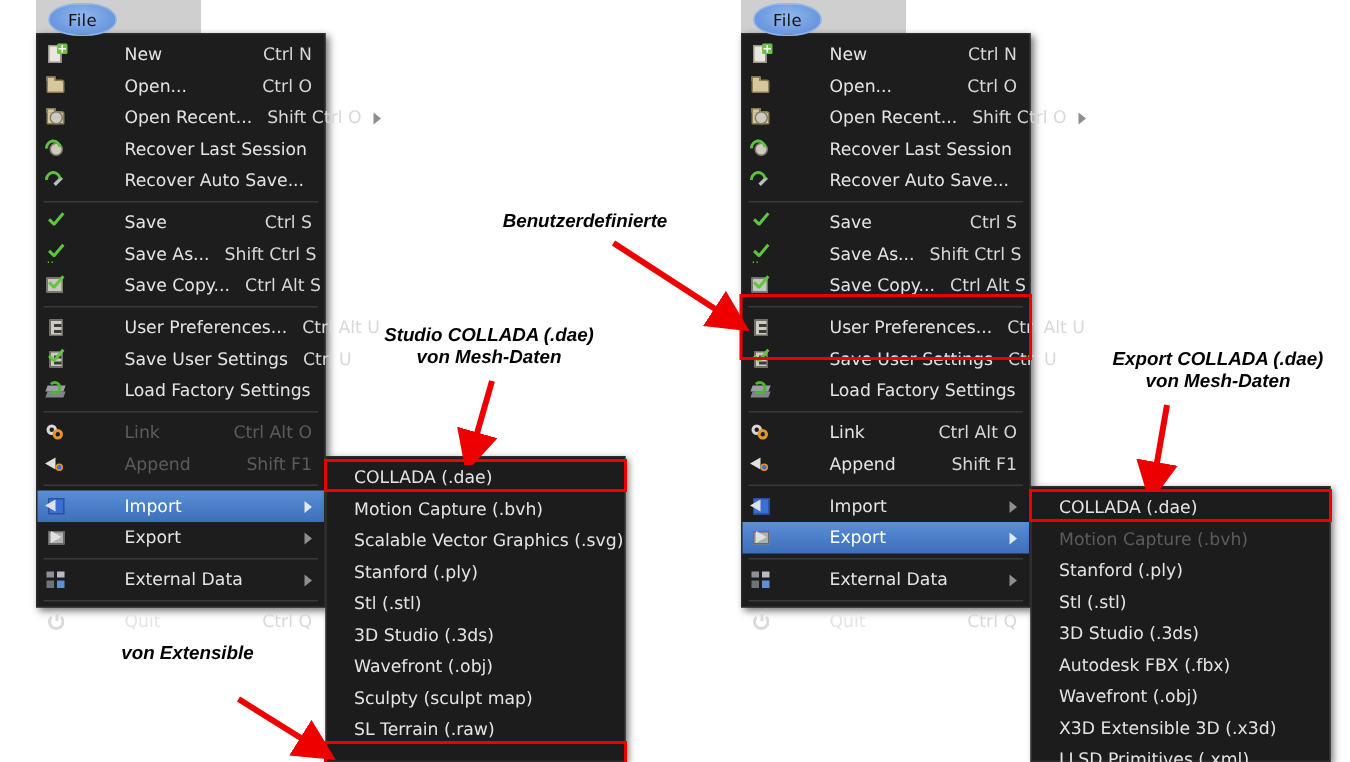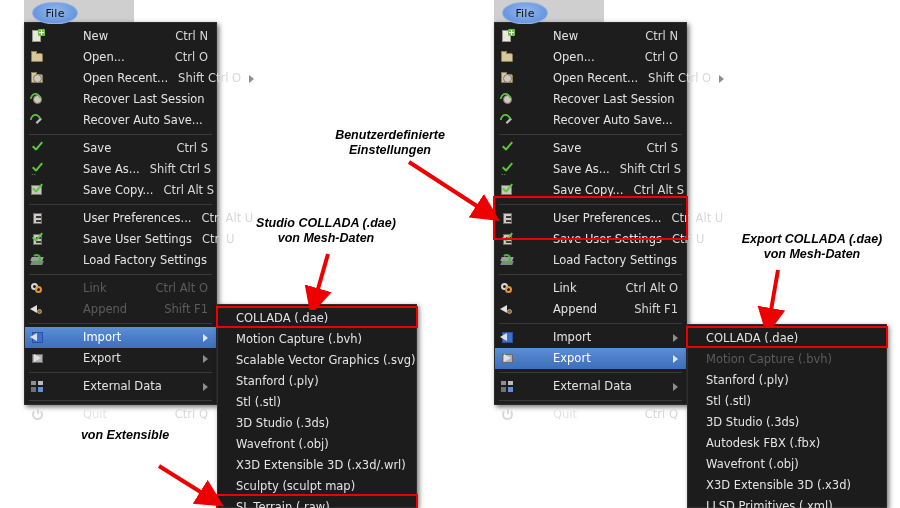--- a/index.html
+++ b/index.html
@@ -374,23 +374,20 @@
     <div class="sub-item">
         <span class="lbl">Stl (.stl)</span>
       </div>
     <div class="sub-item">
         <span class="lbl">3D Studio (.3ds)</span>
       </div>
     <div class="sub-item">
         <span class="lbl">Wavefront (.obj)</span>
       </div>
     <div class="sub-item">
-        <span class="lbl">X3D Extensible 3D (.x3d/.wrl)</span>
-      </div>
-    <div class="sub-item">
         <span class="lbl">Sculpty (sculpt map)</span>
       </div>
     <div class="sub-item">
         <span class="lbl">SL Terrain (.raw)</span>
       </div>
   </div>
 
   <div class="redbox" style="left:216px;top:306px;width:202px;height:22px;"></div>
   <div class="redbox" style="left:216px;top:494px;width:202px;height:22px;"></div>
 
@@ -656,23 +653,22 @@
   </div>
   <svg class="arrow-svg" width="80" height="50" style="left:155px;top:458px;">
     <defs>
       <marker id="ah2" markerWidth="7" markerHeight="7" refX="2" refY="3.5" orient="auto">
         <polygon points="0 0, 7 3.5, 0 7" fill="#ee0000"></polygon>
       </marker>
     </defs>
     <line x1="4" y1="8" x2="52" y2="38" stroke="#ee0000" stroke-width="4" marker-end="url(#ah2)"></line>
   </svg>
 
-  <div class="annot" style="left:300px;top:128px;width:180px;">
+  <div class="annot" style="left:300px;top:140px;width:180px;">
     <div>Benutzerdefinierte</div>
-    <div>Einstellungen</div>
   </div>
   <svg class="arrow-svg" width="110" height="70" style="left:405px;top:158px;">
     <defs>
       <marker id="ah3" markerWidth="7" markerHeight="7" refX="2" refY="3.5" orient="auto">
         <polygon points="0 0, 7 3.5, 0 7" fill="#ee0000"></polygon>
       </marker>
     </defs>
     <line x1="4" y1="4" x2="78" y2="52" stroke="#ee0000" stroke-width="4" marker-end="url(#ah3)"></line>
   </svg>
 

